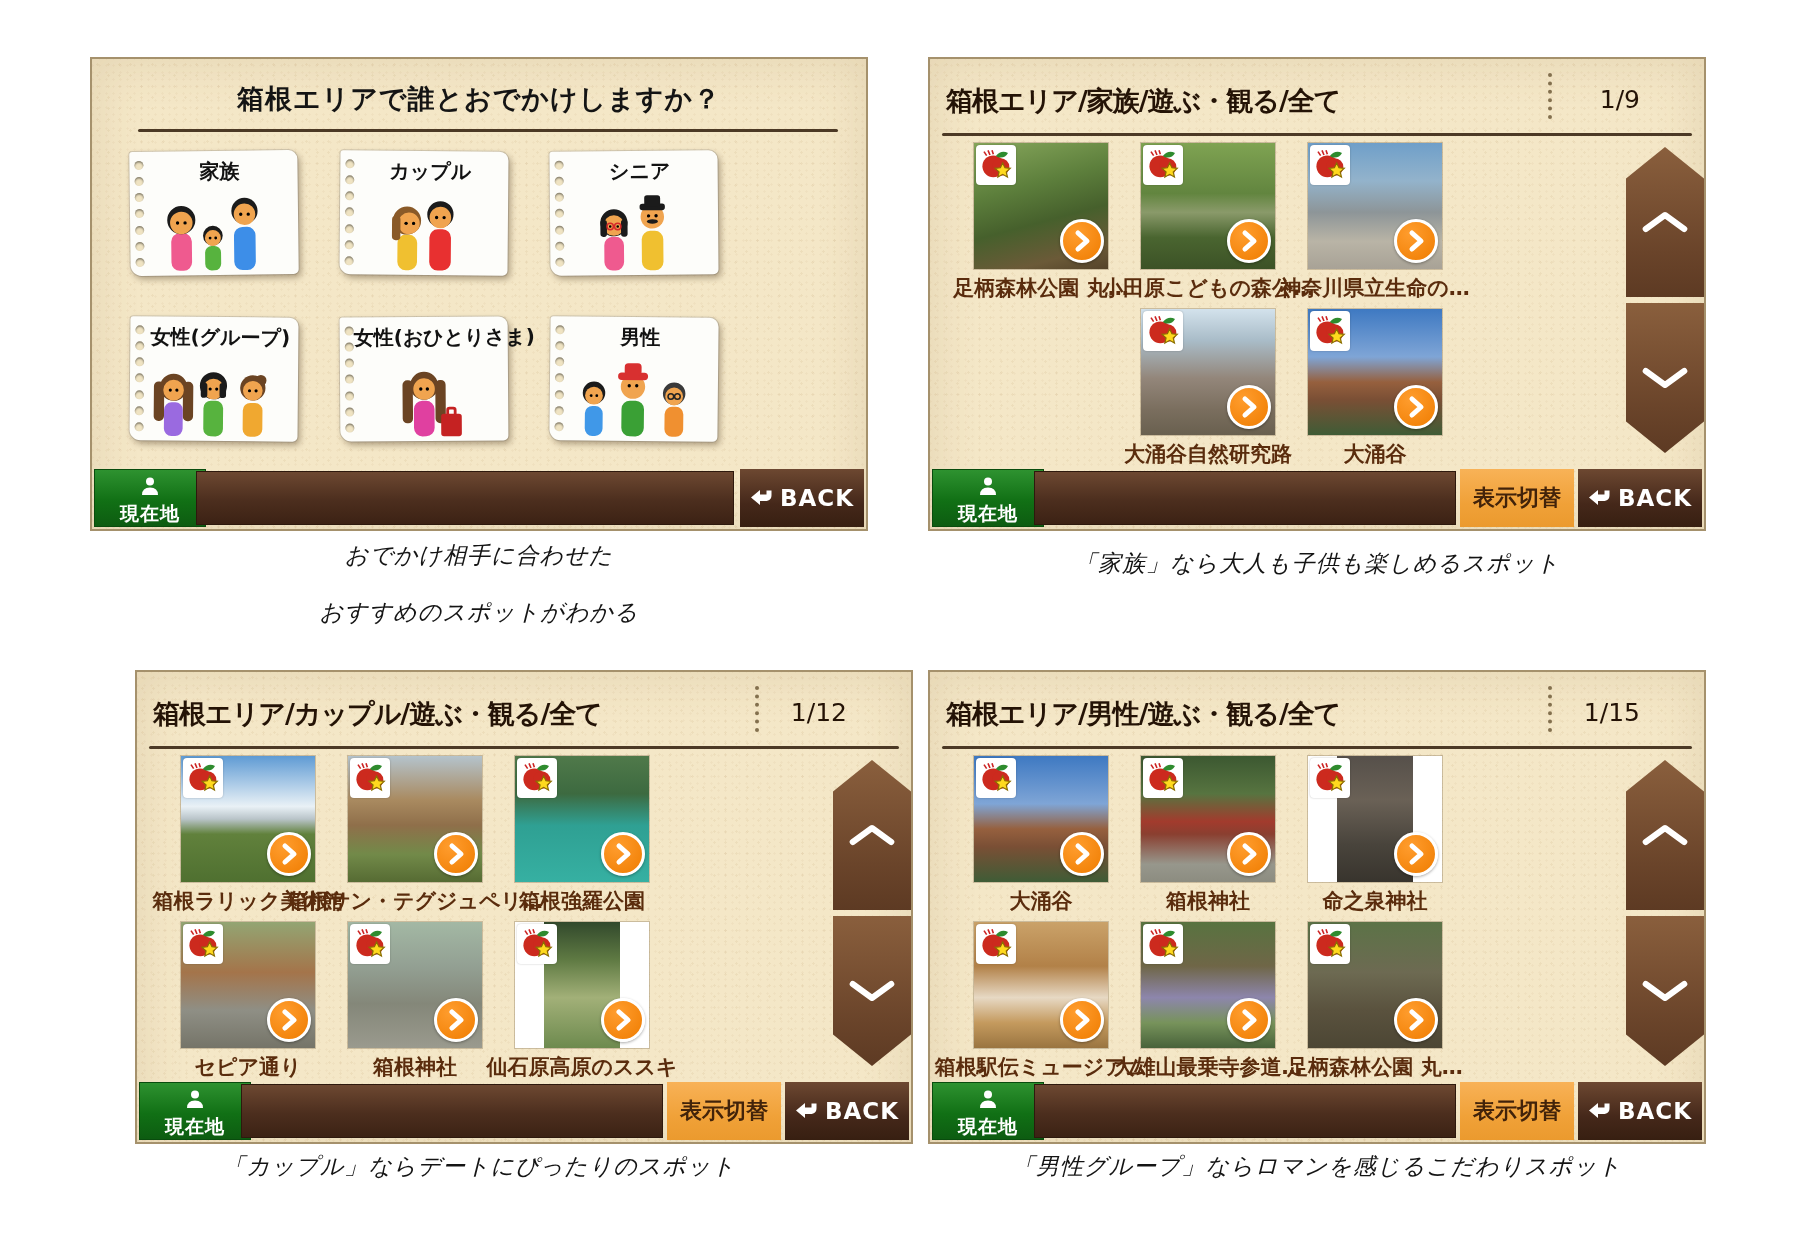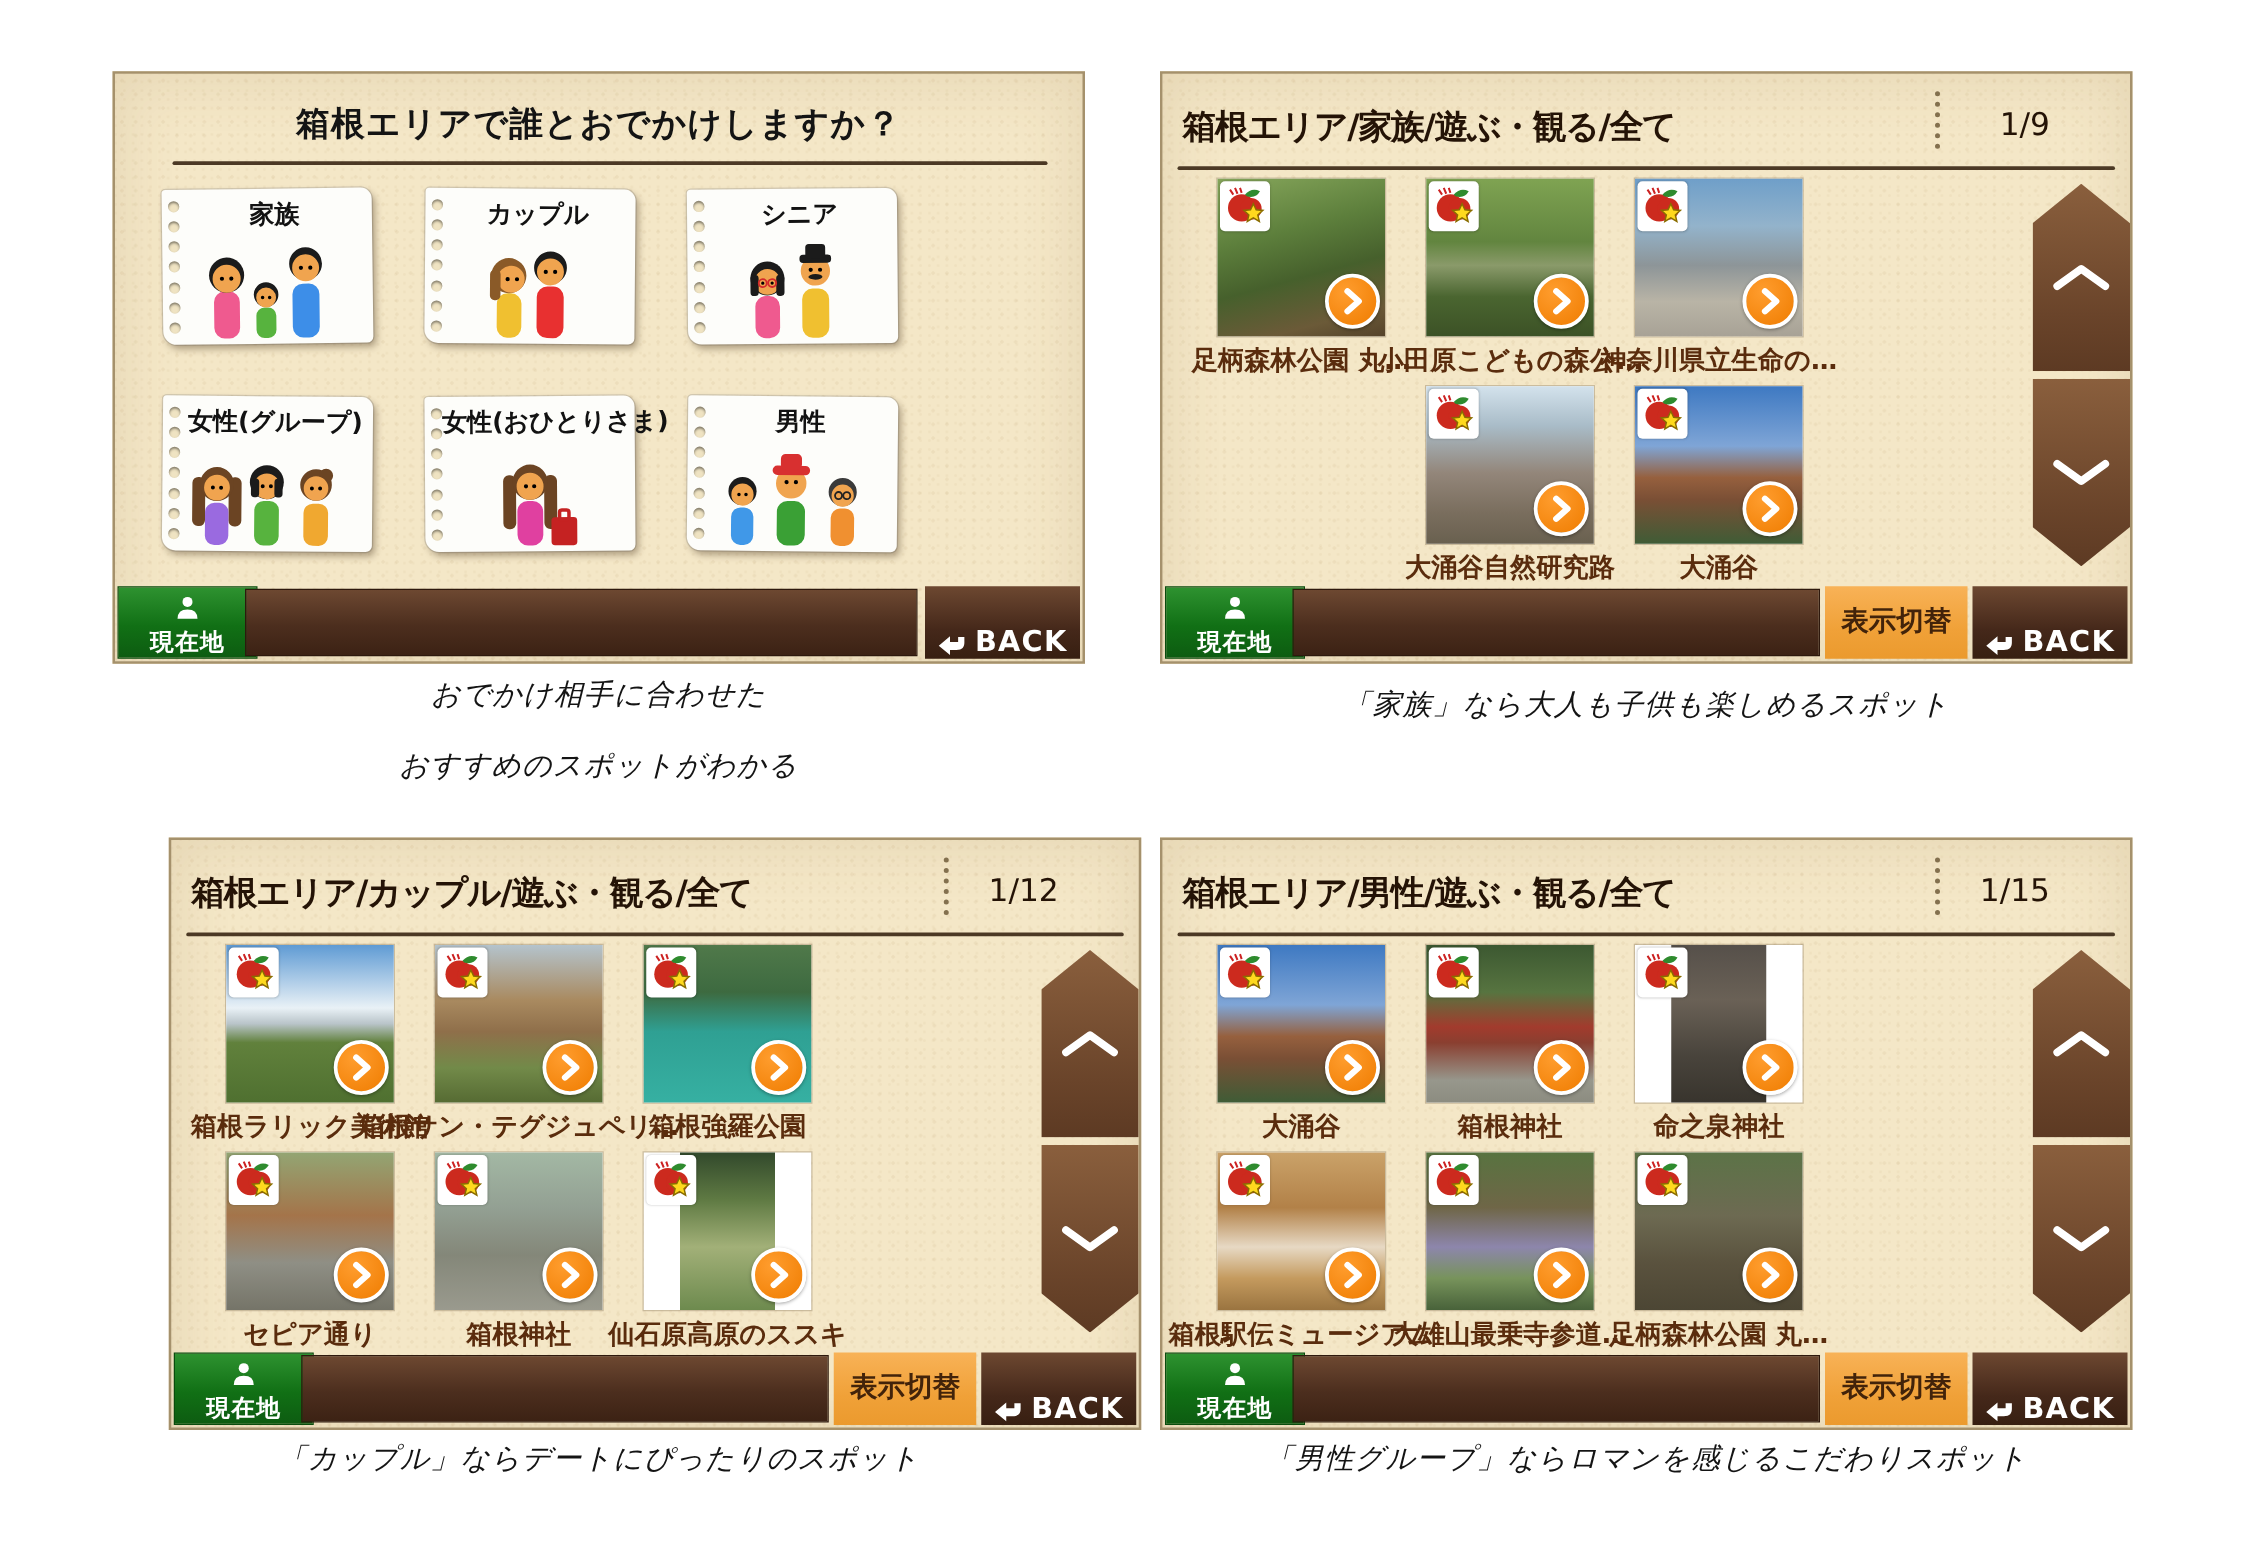--- a/index.html
+++ b/index.html
@@ -60,21 +60,21 @@
   .loc-label{display:block;margin-top:1px;color:#fff;font-size:19px;font-weight:700;letter-spacing:1px;}
   .fbar{position:absolute;left:104px;bottom:4px;height:54px;
         background:linear-gradient(180deg,#6d4831 0%,#4c2e1e 55%,#3c2214 100%);
         border:1px solid #2e190d;box-sizing:border-box;}
   .fbar.with-toggle{right:248px;}  .fbar.no-toggle{right:132px;}
   .toggle{position:absolute;right:130px;bottom:2px;width:114px;height:58px;line-height:58px;text-align:center;
           background:linear-gradient(180deg,#f8b257,#f0a138 60%,#eb9a2e);color:#42230a;
           font-size:22px;font-weight:700;cursor:pointer;}
   .backbtn{position:absolute;right:2px;bottom:2px;width:124px;height:58px;cursor:pointer;
            background:linear-gradient(180deg,#6d4831 0%,#45281a 60%,#371f11 100%);
-           display:flex;align-items:flex-end;justify-content:center;gap:6px;
+           display:flex;align-items:center;justify-content:center;gap:6px;
            color:#fff;font-size:23px;font-weight:700;letter-spacing:1px;}
 
   
   .caption{position:absolute;width:778px;text-align:center;font-size:23px;color:#141414;letter-spacing:1px;white-space:nowrap;font-style:italic;}
 </style>
 </head>
 <body>
 
 <div class="panel p-tl">
   <div class="sel-title">箱根エリアで誰とおでかけしますか？</div>

